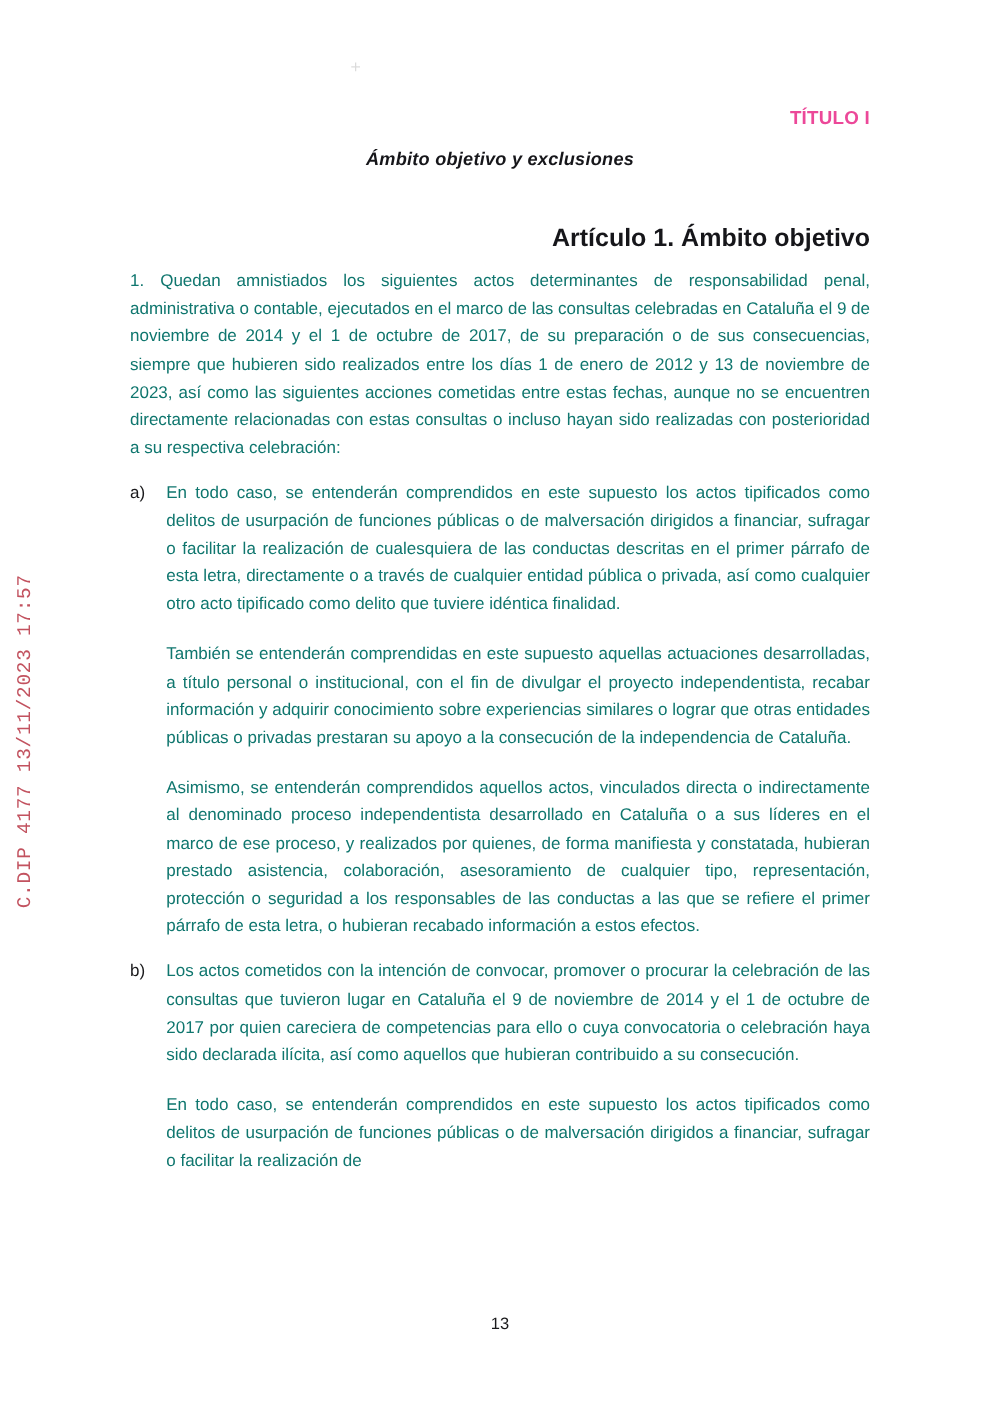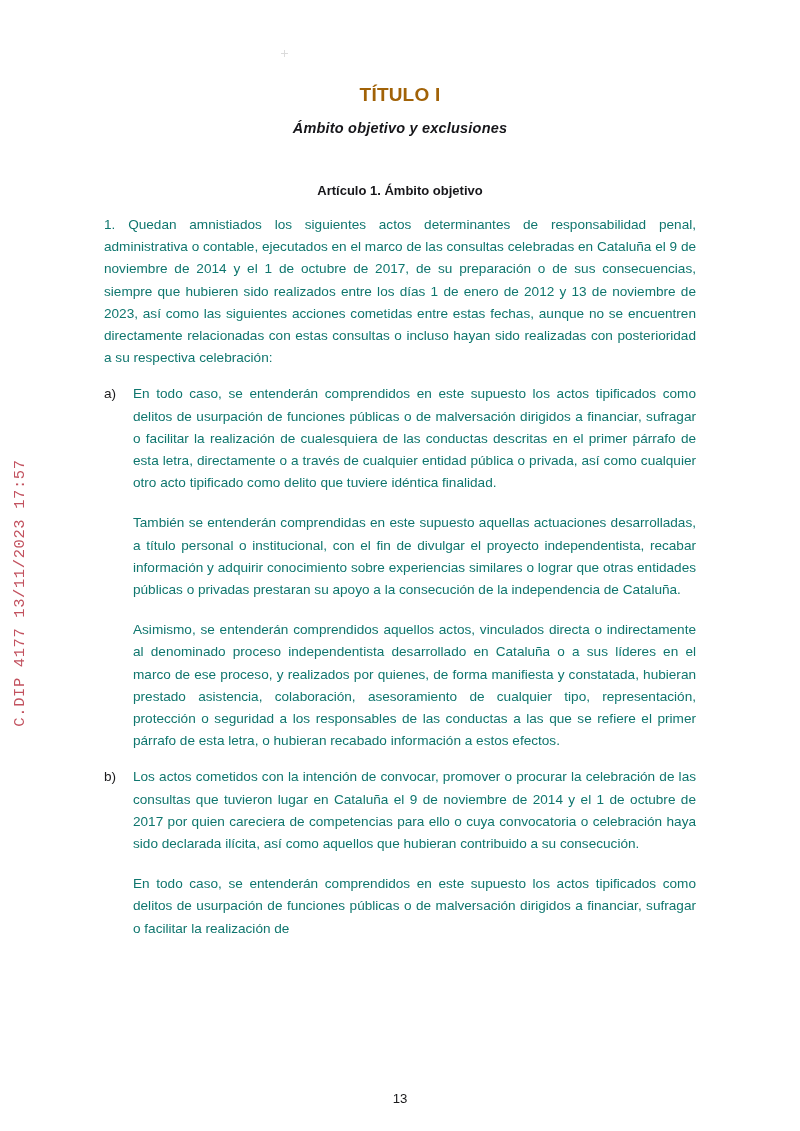--- a/index.html
+++ b/index.html
@@ -60,45 +60,45 @@
     left: 3px; top: 0; width: 1px; height: 7px;
   }
   
   #content {
     position: absolute;
     left: 104px;
     top: 84px;
     width: 592px;
   }
   .doc-title {
-    text-align: center;
-    font-size: 19px;
+    text-align: right;
+    font-size: 15px;
     font-weight: bold;
-    color: #a16207;
+    color: #ec4899;
     letter-spacing: 0.2px;
     margin: 0;
     line-height: 22px;
   }
   .doc-subtitle {
     text-align: center;
     font-size: 14.5px;
     font-weight: bold;
     color: #16161a;
     letter-spacing: 0.2px;
     margin: 11px 0 0 0;
     line-height: 22px;
     font-style: italic;
   }
   .article-heading {
-    font-size: 13px;
+    font-size: 20px;
     font-weight: bold;
     color: #16161a;
     margin: 42px 0 0 0;
     line-height: 20px;
-    text-align: center;
+    text-align: right;
   }
   p.body-par {
     font-size: 13.6px;
     line-height: 22.2px;
     color: #0f766e;
     text-align: justify;
     text-justify: inter-word;
     margin: 13px 0 0 0;
     hyphens: none;
   }
@@ -127,21 +127,20 @@
     margin-top: 18px;
   }
   #page-number {
     position: absolute;
     left: 0;
     right: 0;
     top: 1051px;
     text-align: center;
     font-size: 13.2px;
     color: #1a1a1c;
-    margin-top: 40px;
   }
 </style>
 </head>
 <body>
 
 <div id="page">
 
   <div id="stamp">
     <div class="stamp-text">C.DIP 4177 13/11/2023 17:57</div>
   </div>

